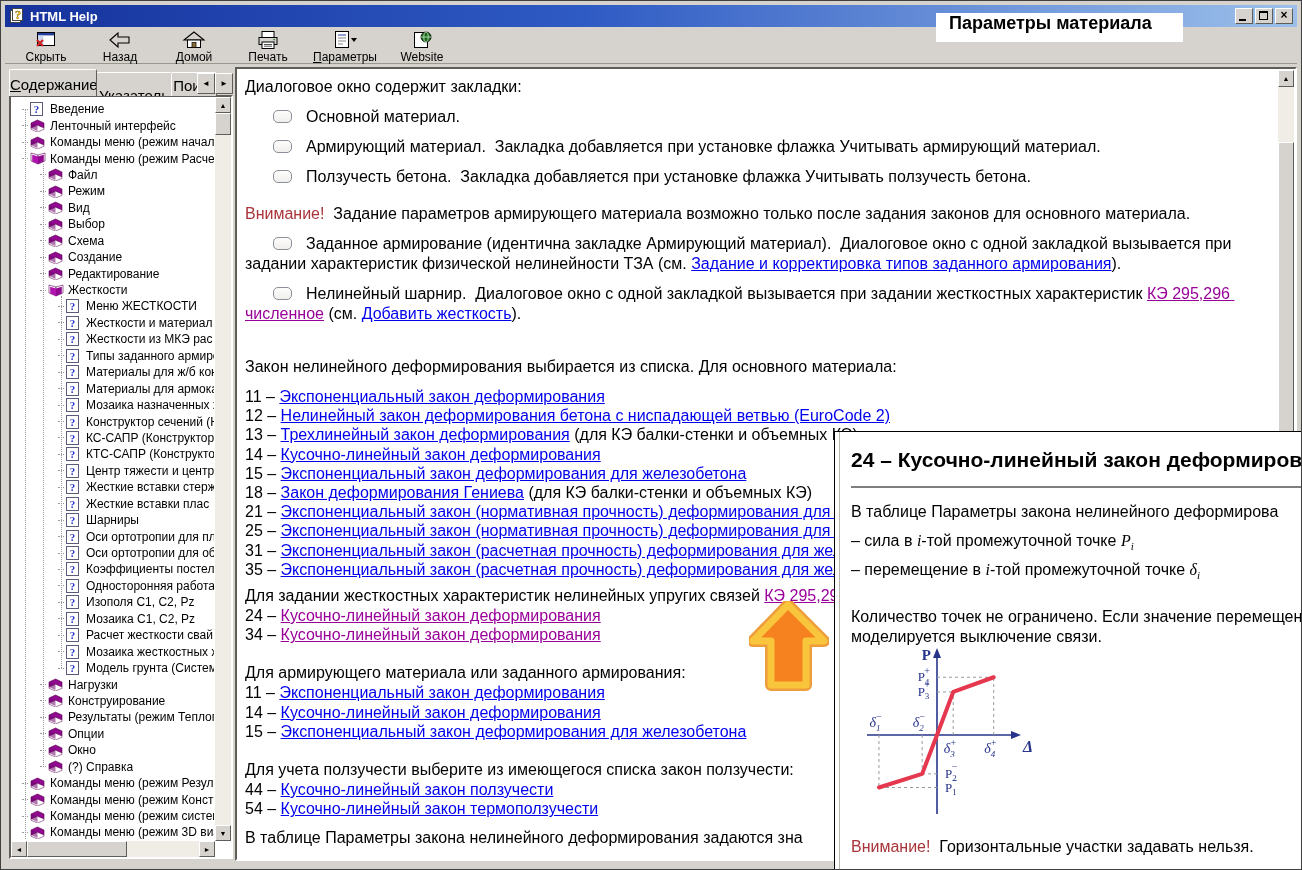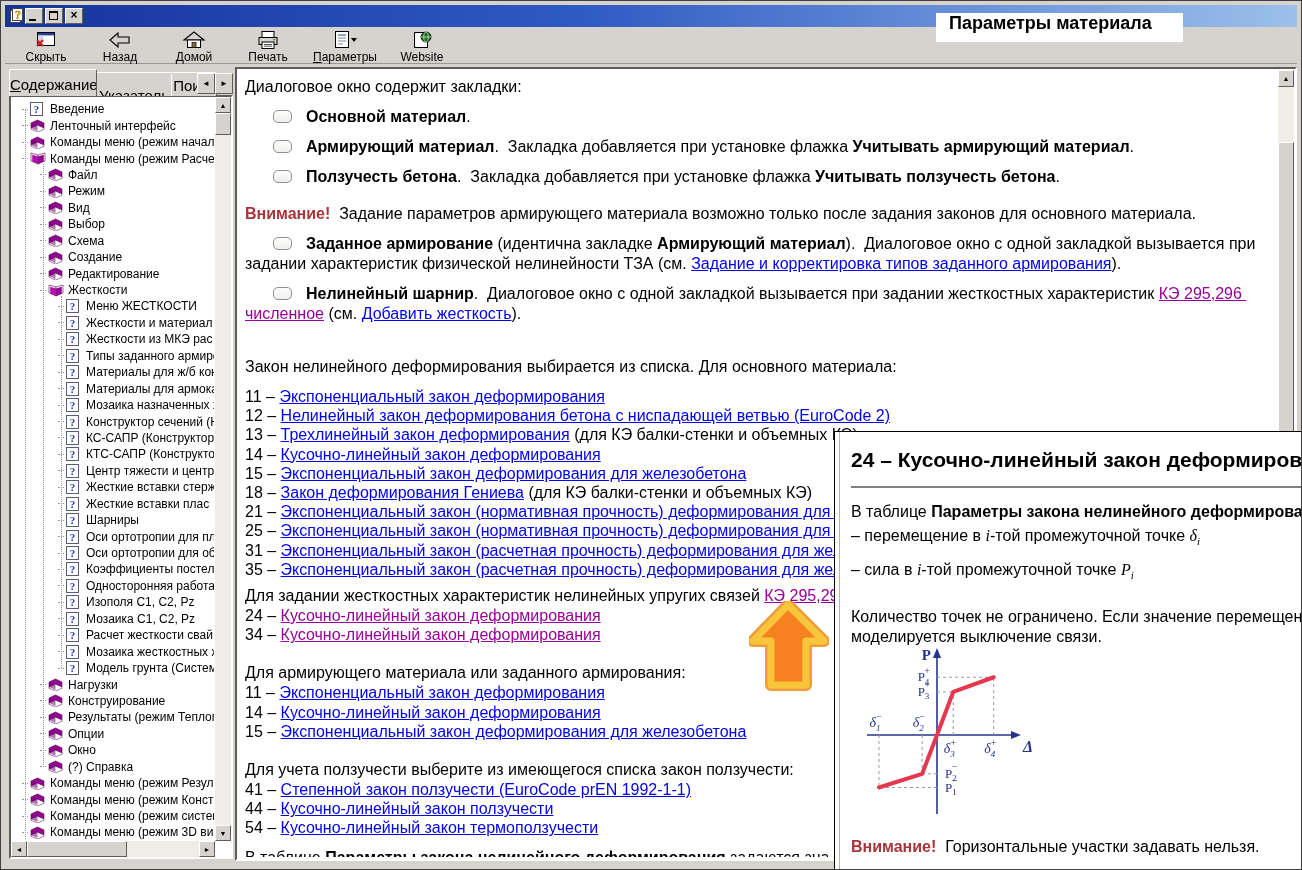--- a/index.html
+++ b/index.html
@@ -62,21 +62,21 @@
   .main{position:absolute;left:234px;top:66px;width:1062px;height:794px;background:#fff;
     border:2px solid;border-color:#5f5d57 #fff #fff #5f5d57;box-sizing:border-box;}
   .content{position:absolute;left:2px;top:0px;right:20px;bottom:2px;overflow:hidden;
     padding:4px 2px 0 6px;font-size:16px;color:#000;}
   .main-vsb{right:1px;top:1px;bottom:1px;width:16px;}
   .blk{white-space:pre-wrap;line-height:20px;}
   .blk.item{line-height:19.2px;white-space:pre;}
   .blk.check{margin-top:10px;}
   .checkbox{display:inline-block;width:17px;height:11px;border:1px solid #8a8f98;border-radius:5px;
     margin:0 14px -1px 28px;background:linear-gradient(#fdfdfd,#f0efec);}
-  .bold{font-weight:bold;margin-top:44px;}
+  .bold{font-weight:normal;margin-top:44px;}
   .warn{color:var(--warn);}
   .ital{font-family:"Liberation Serif",serif;font-style:italic;}
   .lnk{color:var(--link);text-decoration:underline;cursor:pointer;}
   .lnk.visited{color:var(--vlink);}
   sub{font-size:11px;}
   .mt4{margin-top:4px;}.mt7{margin-top:7px;}.mt10{margin-top:10px;}.mt16{margin-top:17px;}
   .mt19{margin-top:19px;}.mt22{margin-top:23px;}.mt32{margin-top:33px;}
   
   .arrow{position:absolute;left:748px;top:600px;z-index:30;}
   
@@ -95,20 +95,21 @@
 <body>
 
 <div class="stage">
 
   <div class="titlebar">
     <span class="ticon" id="app-icon"><svg width="16" height="16" viewBox="0 0 16 16">
           <rect x="1.5" y="2.5" width="10" height="12" fill="#fff" stroke="#444"></rect>
           <rect x="3.5" y="0.5" width="10" height="12" fill="#fff" stroke="#444"></rect>
           <text x="9" y="10.5" font-size="12" font-weight="bold" fill="#f4c91d" stroke="#7a6205" stroke-width="0.4" text-anchor="middle" font-family="Liberation Serif,serif">?</text>
         </svg></span>
+    <span class="ttext">HTML Help</span>
     <span class="winbtns">
       <span class="winbtn">
           <i class="g-min"></i>
         </span>
       <span class="winbtn">
           <i class="g-max"></i>
         </span>
       <span class="winbtn">
           <span class="g-close">×</span>
         </span>
@@ -709,21 +710,20 @@
         <div class="blk item"><span class="num">31 – </span><a class="lnk" href="#">Экспоненциальный закон (расчетная прочность) деформирования для желе</a></div>
         <div class="blk item"><span class="num">35 – </span><a class="lnk" href="#">Экспоненциальный закон (расчетная прочность) деформирования для желе</a></div>
         <div class="blk para mt7"><span>Для задании жесткостных характеристик нелинейных упругих связей </span><a class="lnk visited" href="#">КЭ 295,296 </a></div>
         <div class="blk item"><span class="num">24 – </span><a class="lnk visited" href="#">Кусочно-линейный закон деформирования</a></div>
         <div class="blk item"><span class="num">34 – </span><a class="lnk visited" href="#">Кусочно-линейный закон деформирования</a></div>
         <div class="blk para mt19"><span>Для армирующего материала или заданного армирования:</span></div>
         <div class="blk item"><span class="num">11 – </span><a class="lnk" href="#">Экспоненциальный закон деформирования</a></div>
         <div class="blk item"><span class="num">14 – </span><a class="lnk" href="#">Кусочно-линейный закон деформирования</a></div>
         <div class="blk item"><span class="num">15 – </span><a class="lnk" href="#">Экспоненциальный закон деформирования для железобетона</a></div>
         <div class="blk para mt19"><span>Для учета ползучести выберите из имеющегося списка закон ползучести:</span></div>
-        <div class="blk item"><span class="num">41 – </span><a class="lnk" href="#">Степенной закон ползучести (EuroCode prEN 1992-1-1)</a></div>
         <div class="blk item"><span class="num">44 – </span><a class="lnk" href="#">Кусочно-линейный закон ползучести</a></div>
         <div class="blk item"><span class="num">54 – </span><a class="lnk" href="#">Кусочно-линейный закон термоползучести</a></div>
         <div class="blk para mt10"><span>В таблице </span><span class="bold">Параметры закона нелинейного деформирования</span><span> задаются зна</span></div>
       </div>
     <div class="sb main-vsb">
       <span class="sb-btn" style="left:0;top:0;width:16px;height:17px;">▲</span>
       <span class="sb-thumb" style="left:0;top:72px;width:16px;height:330px;"></span>
     </div>
   </div>
 
@@ -731,22 +731,22 @@
         <polygon points="39,4 75,40 57,40 57,84 22,84 22,40 4,40" fill="#F5821F" stroke="#EE9D3C" stroke-width="12" stroke-linejoin="round"></polygon>
         <polygon points="39,4 75,40 57,40 57,84 22,84 22,40 4,40" fill="#F5821F" stroke="#F9C53D" stroke-width="7" stroke-linejoin="round"></polygon>
       </svg></div>
 
   <div class="popup">
     <div class="popup-inner">
       <h1>24 – Кусочно-линейный закон деформиров</h1>
       <div class="phr"></div>
       <div id="popup-paras">
           <div class="ppara pt1"><span>В таблице </span><span class="bold">Параметры закона нелинейного деформирова</span></div>
+          <div class="ppara pline2"><span>– сила в </span><span class="ital">i</span><span>-той промежуточной точке </span><span class="ital">P</span><span class="ital"><sub>i</sub></span></div>
           <div class="ppara pline"><span>– перемещение в </span><span class="ital">i</span><span>-той промежуточной точке </span><span class="ital">δ</span><span class="ital"><sub>i</sub></span></div>
-          <div class="ppara pline2"><span>– сила в </span><span class="ital">i</span><span>-той промежуточной точке </span><span class="ital">P</span><span class="ital"><sub>i</sub></span></div>
           <div class="ppara pt2"><span>Количество точек не ограничено. Если значение перемещения</span></div>
           <div class="ppara pline0"><span>моделируется выключение связи.</span></div>
         </div>
       <div class="chartwrap" id="chartwrap"><svg width="252" height="188">
             <line x1="12" y1="91" x2="158" y2="91" stroke="#27348B" stroke-width="1.6"></line>
             <polygon points="156,87 156,95 166,91" fill="#27348B"></polygon>
             <line x1="82" y1="170" x2="82" y2="12" stroke="#27348B" stroke-width="1.6"></line>
             <polygon points="78,14 86,14 82,4" fill="#27348B"></polygon>
             <text x="76" y="16" text-anchor="end" font-size="15" fill="#27348B" font-family="Liberation Serif,serif" font-weight="bold">P</text>
             <text x="168" y="108" text-anchor="start" font-size="16" fill="#27348B" font-family="Liberation Serif,serif" font-style="italic" font-weight="bold">Δ</text>

